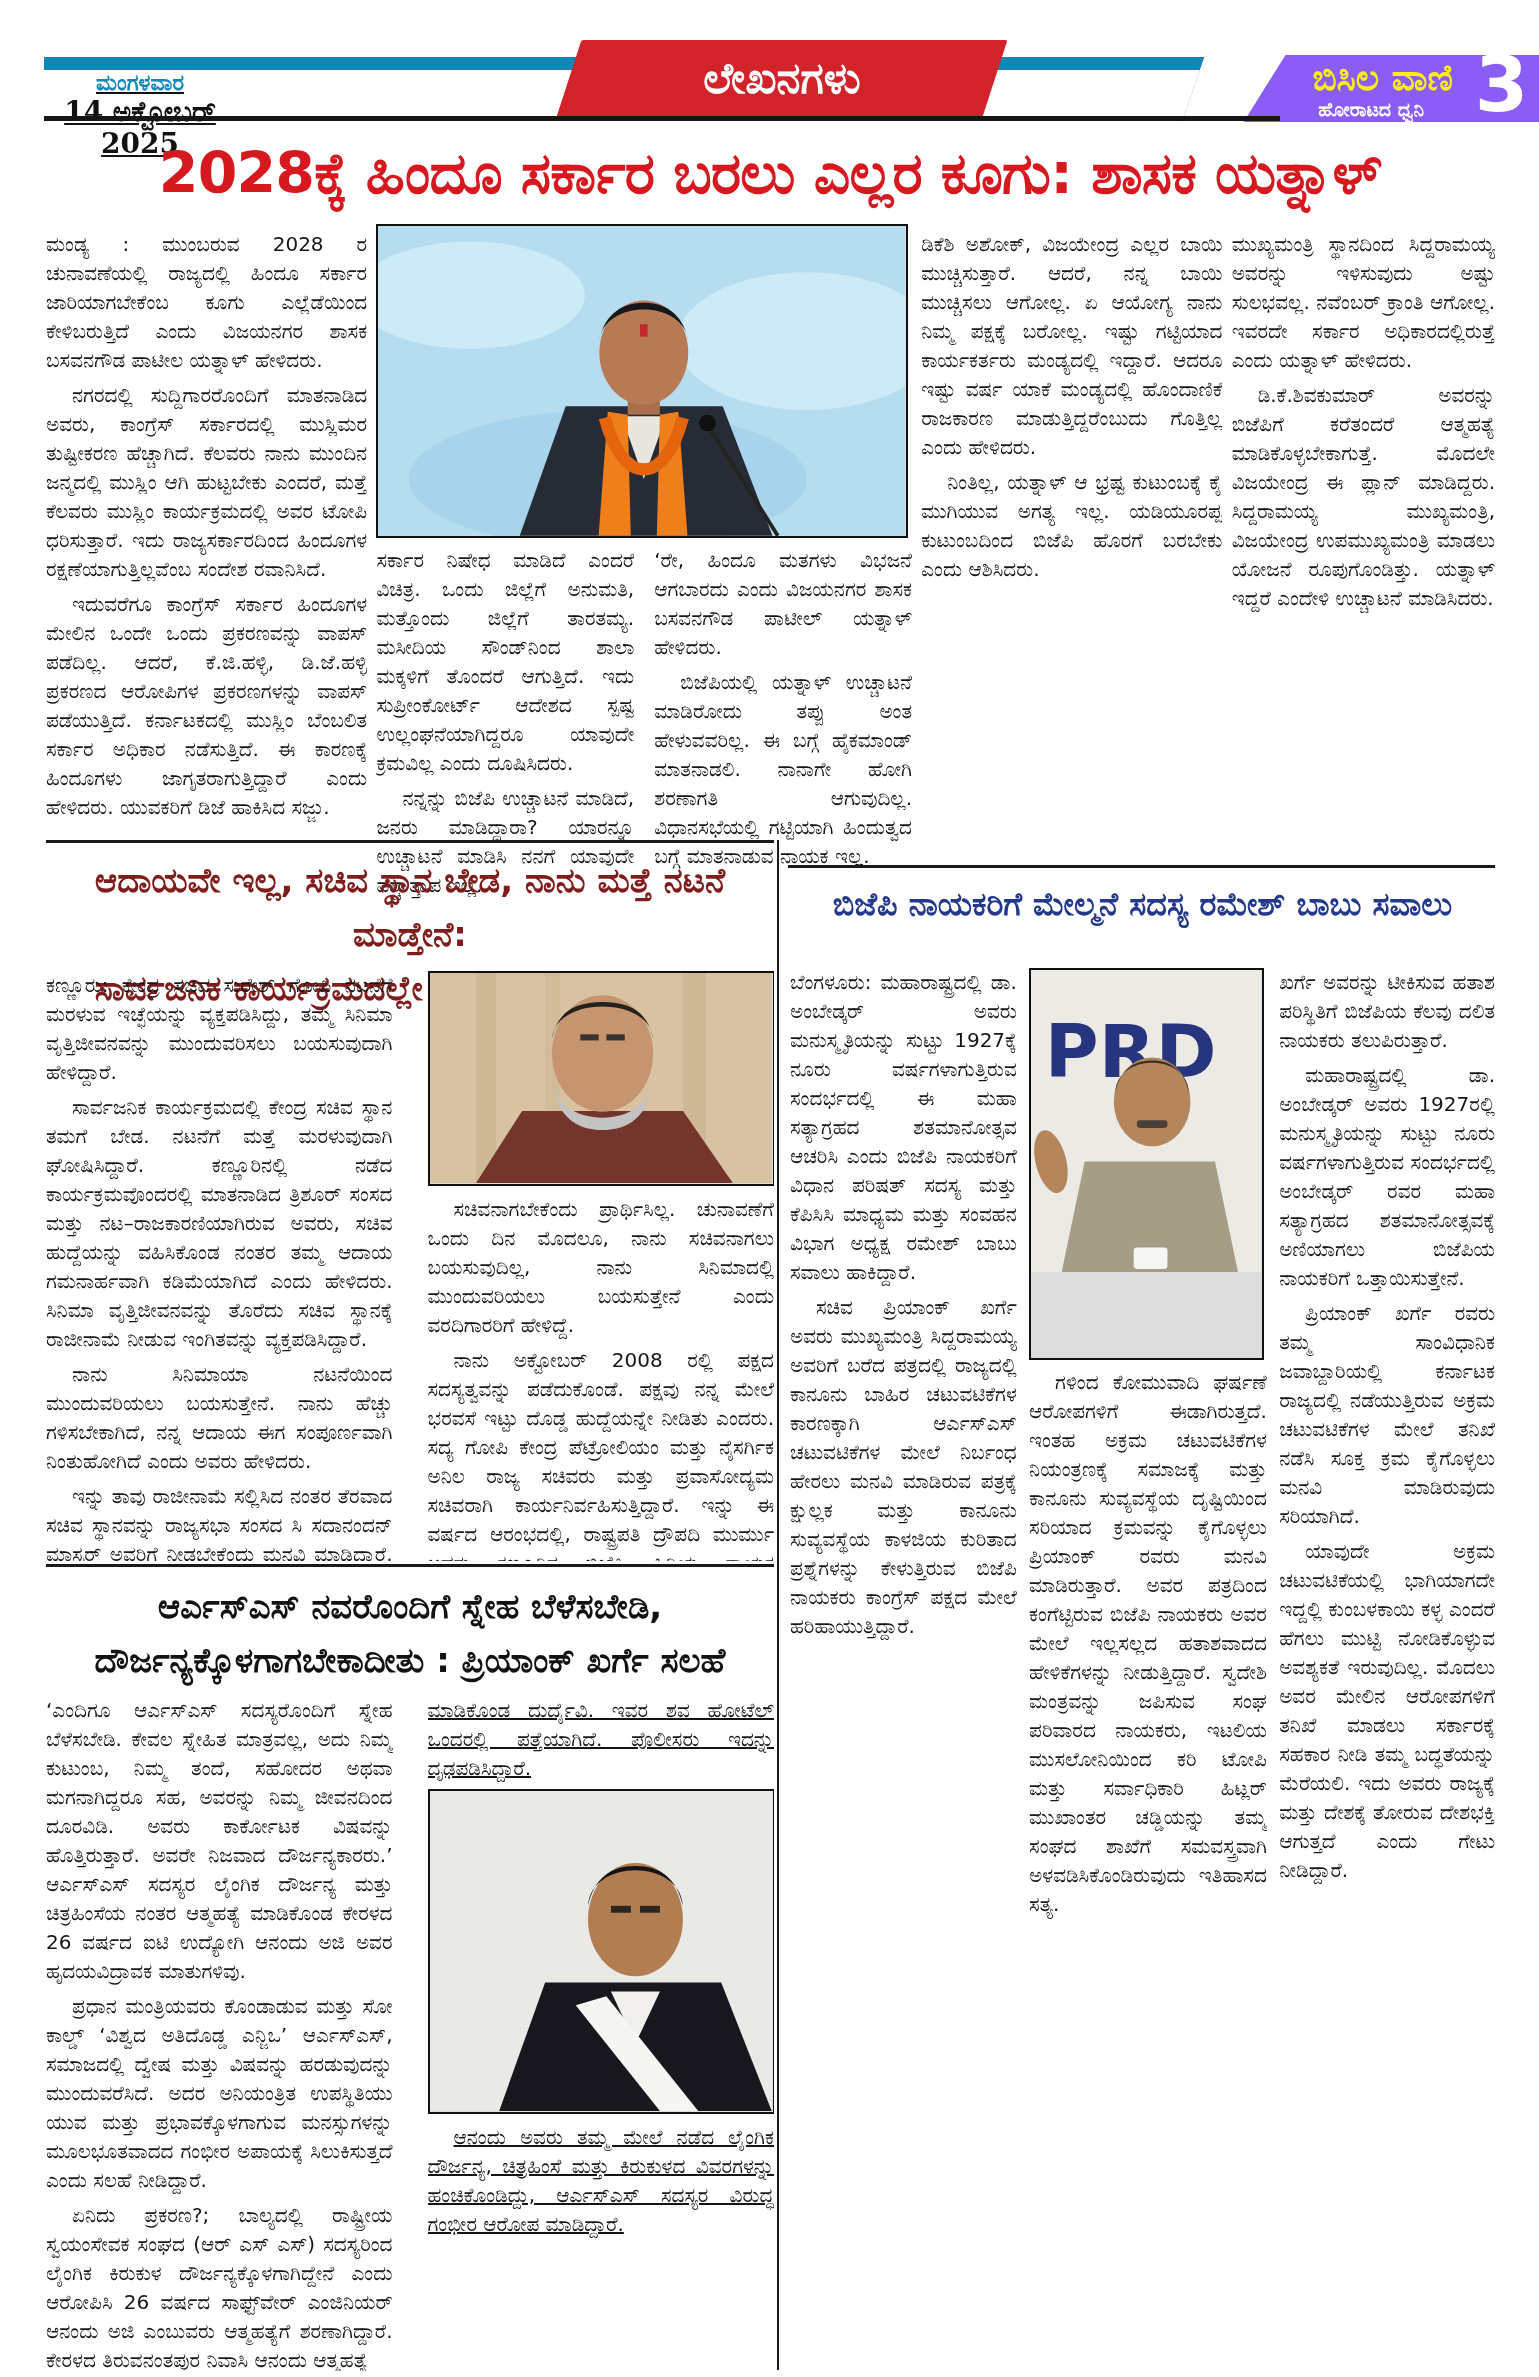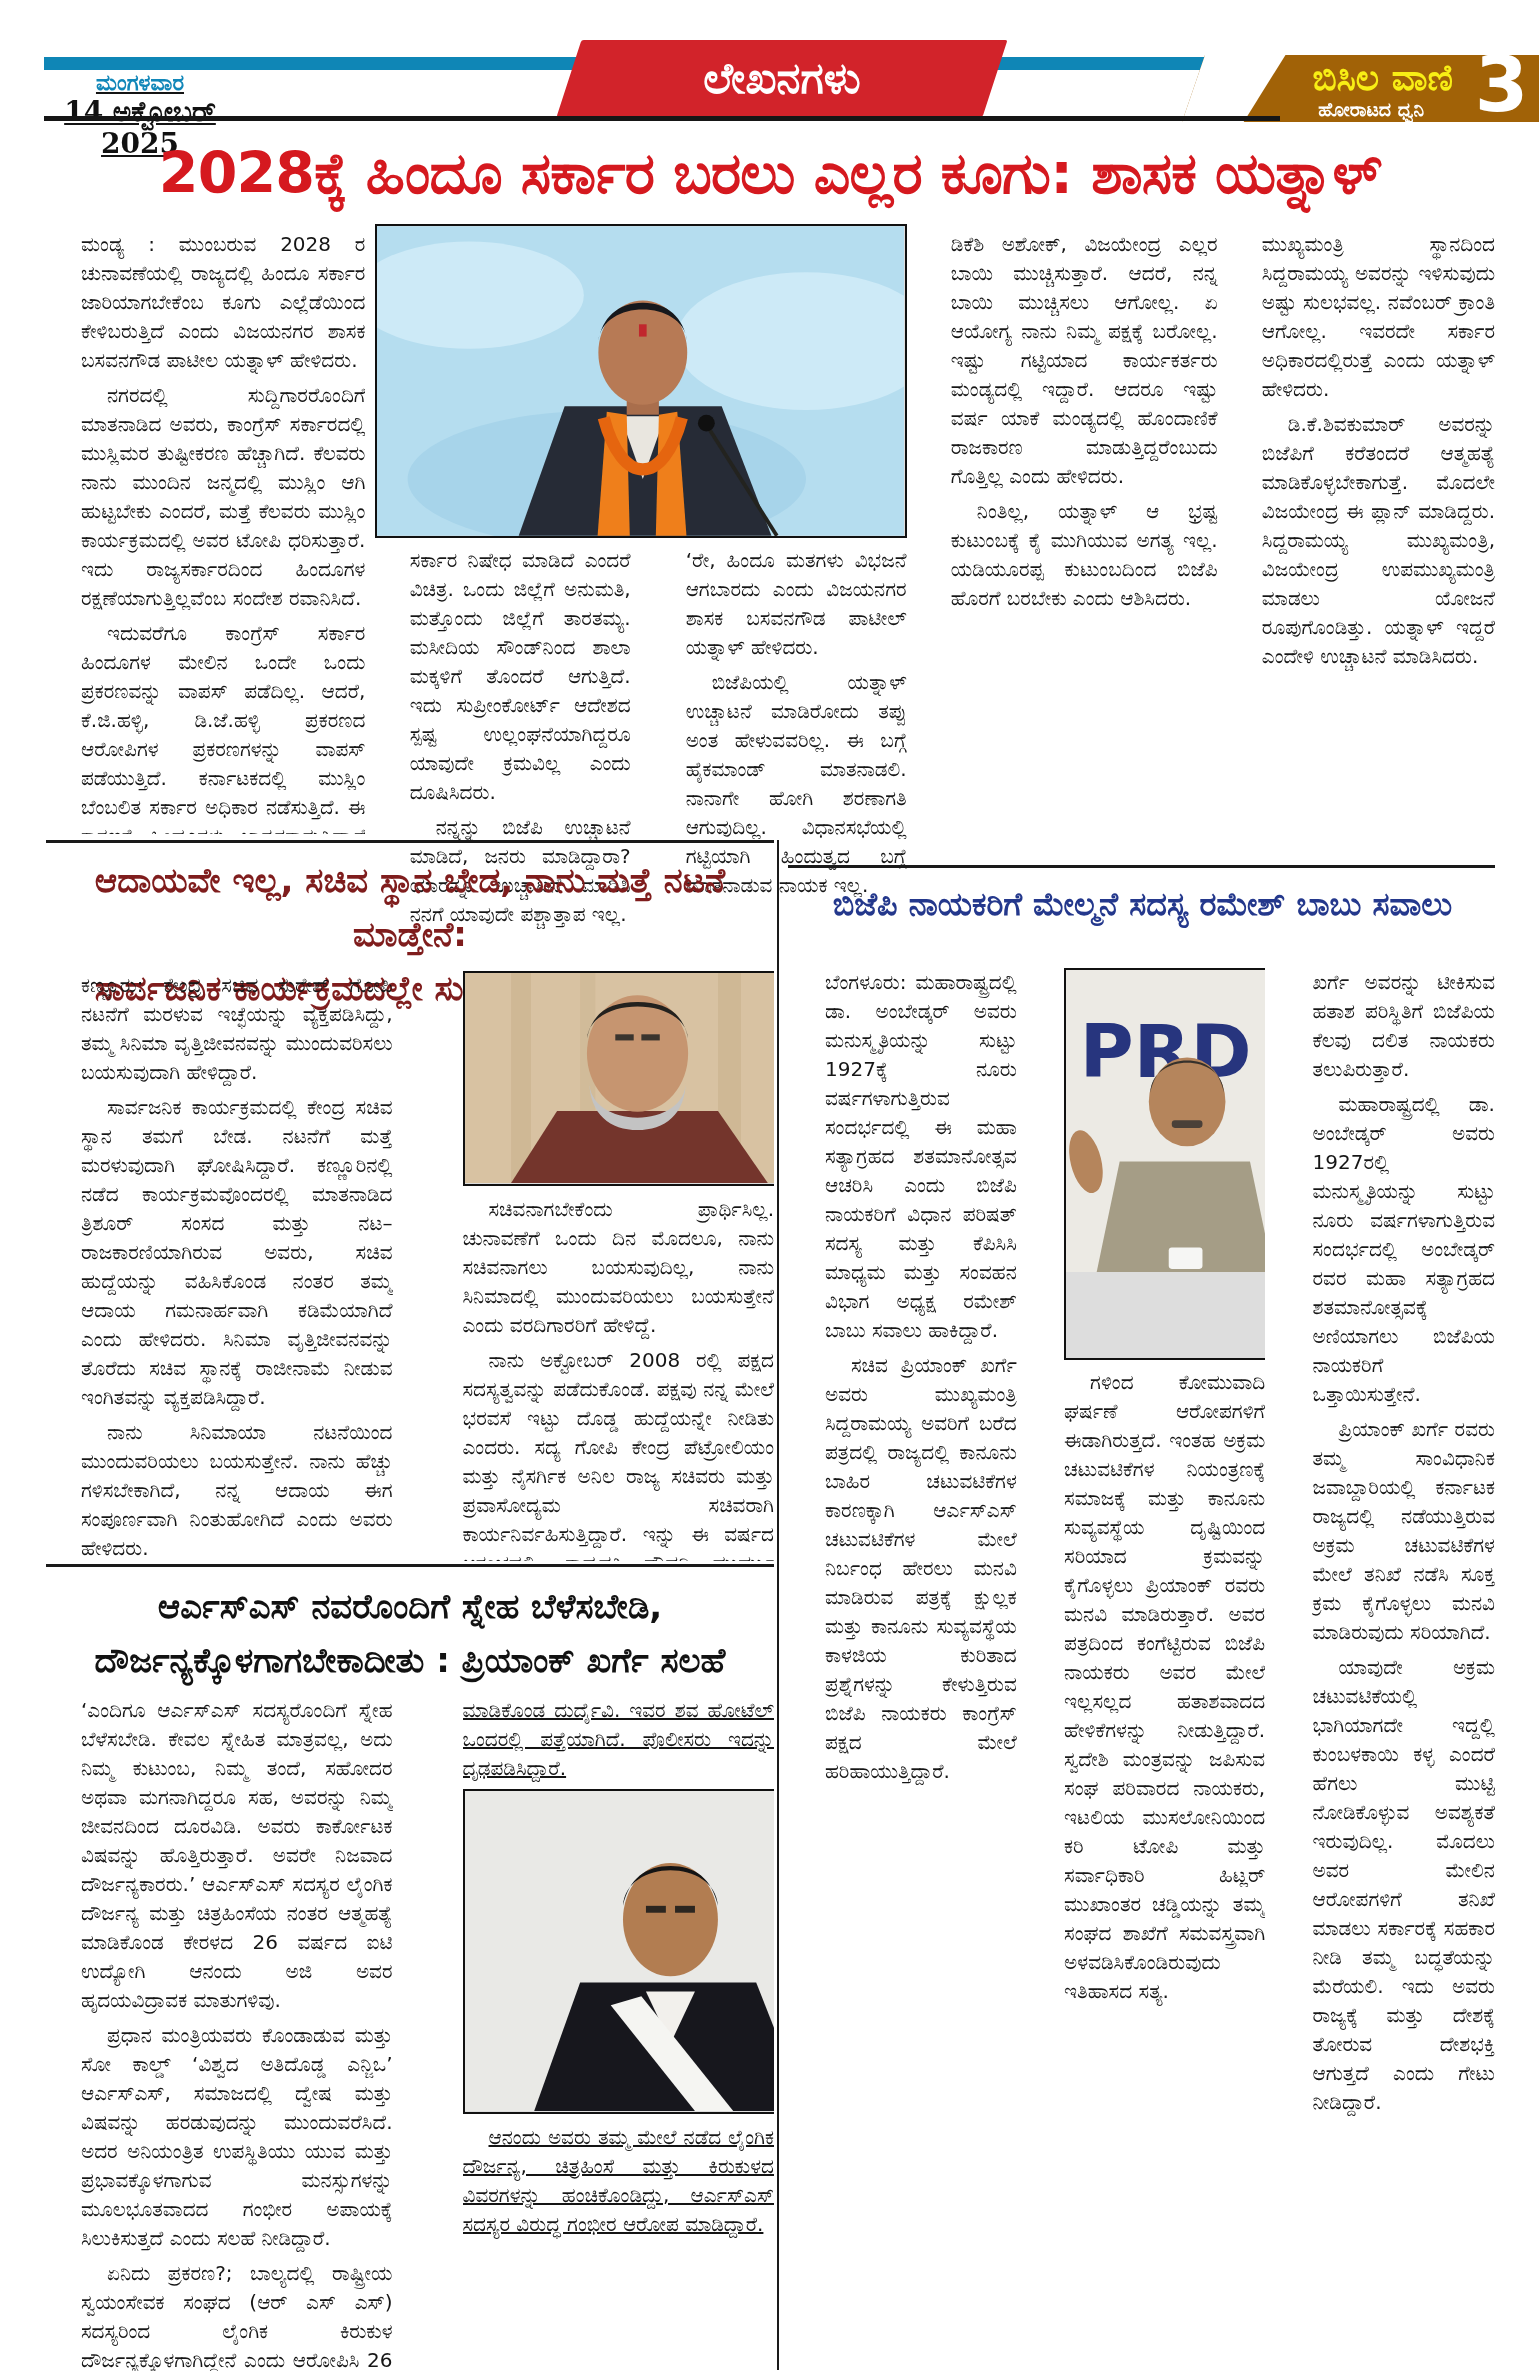--- a/index.html
+++ b/index.html
@@ -8,21 +8,21 @@
   .abs{position:absolute;}
   
   #blue-strip{left:44px;top:57px;width:1242px;height:13px;background:#0f86b6;}
   #date-block{left:44px;top:71px;width:192px;text-align:center;text-decoration:underline;}
   #day{color:#1187b9;font-weight:bold;font-size:22px;line-height:24.5px;}
   #date{color:#111;font-weight:bold;font-size:28px;line-height:32px;font-family:"DejaVu Serif",serif;}
   #section-banner{left:569px;top:40px;width:426px;height:77px;background:#d2232a;
                   transform:skewX(-18deg);border-radius:2.3px;}
   #section-banner-text{display:block;transform:skewX(18deg);color:#fff;font-weight:bold;
                   font-size:43px;text-align:center;line-height:77px;}
-  #masthead{left:1182px;top:55px;width:357px;height:67px;background:#a16207;
+  #masthead{left:1182px;top:55px;width:357px;height:67px;background:#8b5cf6;
             clip-path:polygon(23px 0,100% 0,100% 100%,0 100%);}
   #masthead-slash{position:absolute;left:-10.7px;top:-6.1px;width:92px;height:84px;background:#fff;
             transform:skewX(-32deg);}
   #masthead-brand{position:absolute;right:86px;top:1.5px;font-size:36px;font-weight:bold;color:#f8ee15;white-space:nowrap;}
   #masthead-page-no{position:absolute;right:10.7px;top:-9.2px;font-size:77px;font-weight:bold;color:#ffffff;line-height:77px;}
   #masthead-tagline{position:absolute;right:115px;bottom:1.5px;font-size:19px;font-weight:bold;color:#ffffff;white-space:nowrap;}
   #header-rule{left:44px;top:116px;width:1236px;height:5.4px;background:#161616;}
   
   #headline1{left:31px;top:127px;width:1478px;text-align:center;color:#d5191f;
              font-size:57px;font-weight:bold;line-height:92px;letter-spacing:-0.8px;white-space:nowrap;}
@@ -31,21 +31,21 @@
   #headline3{left:790px;top:879px;width:705px;color:#24388c;font-size:32px;line-height:51px;}
   #headline4{left:46px;top:1579px;width:728px;color:#121212;font-size:34px;line-height:54px;}
   
   .hrule{background:#1a1a1a;}
   #rule-a2{left:46px;top:840px;width:728px;height:3.1px;}
   #rule-a3{left:788px;top:865px;width:707px;height:3.1px;}
   #rule-a4{left:46px;top:1564px;width:728px;height:3.1px;}
   #vrule{left:777px;top:840px;width:2.3px;height:1530px;background:#1a1a1a;}
   
   .cols{display:flex;}
-  .col{overflow:hidden;margin-left:35px;}
+  .col{overflow:hidden;}
   .col p{margin:0 0 6.1px 0;font-size:20px;line-height:29px;text-align:justify;text-indent:26px;color:#161616;}
   .col p:first-child{text-indent:0;}
   .photo-frame{border:2.3px solid #111;background:#ddd;box-sizing:border-box;}
   .photo-frame svg{display:block;}
   
   #a1-body{left:46px;top:224px;width:1449px;height:610px;display:flex;gap:9.2px;}
   #a1-col1{width:322px;padding-top:6.1px;}
   #a1-mid{width:537px;}
   #a1-photo{width:532px;height:314px;}
   #a1-mid-cols{display:flex;gap:20px;margin-top:7.7px;}

